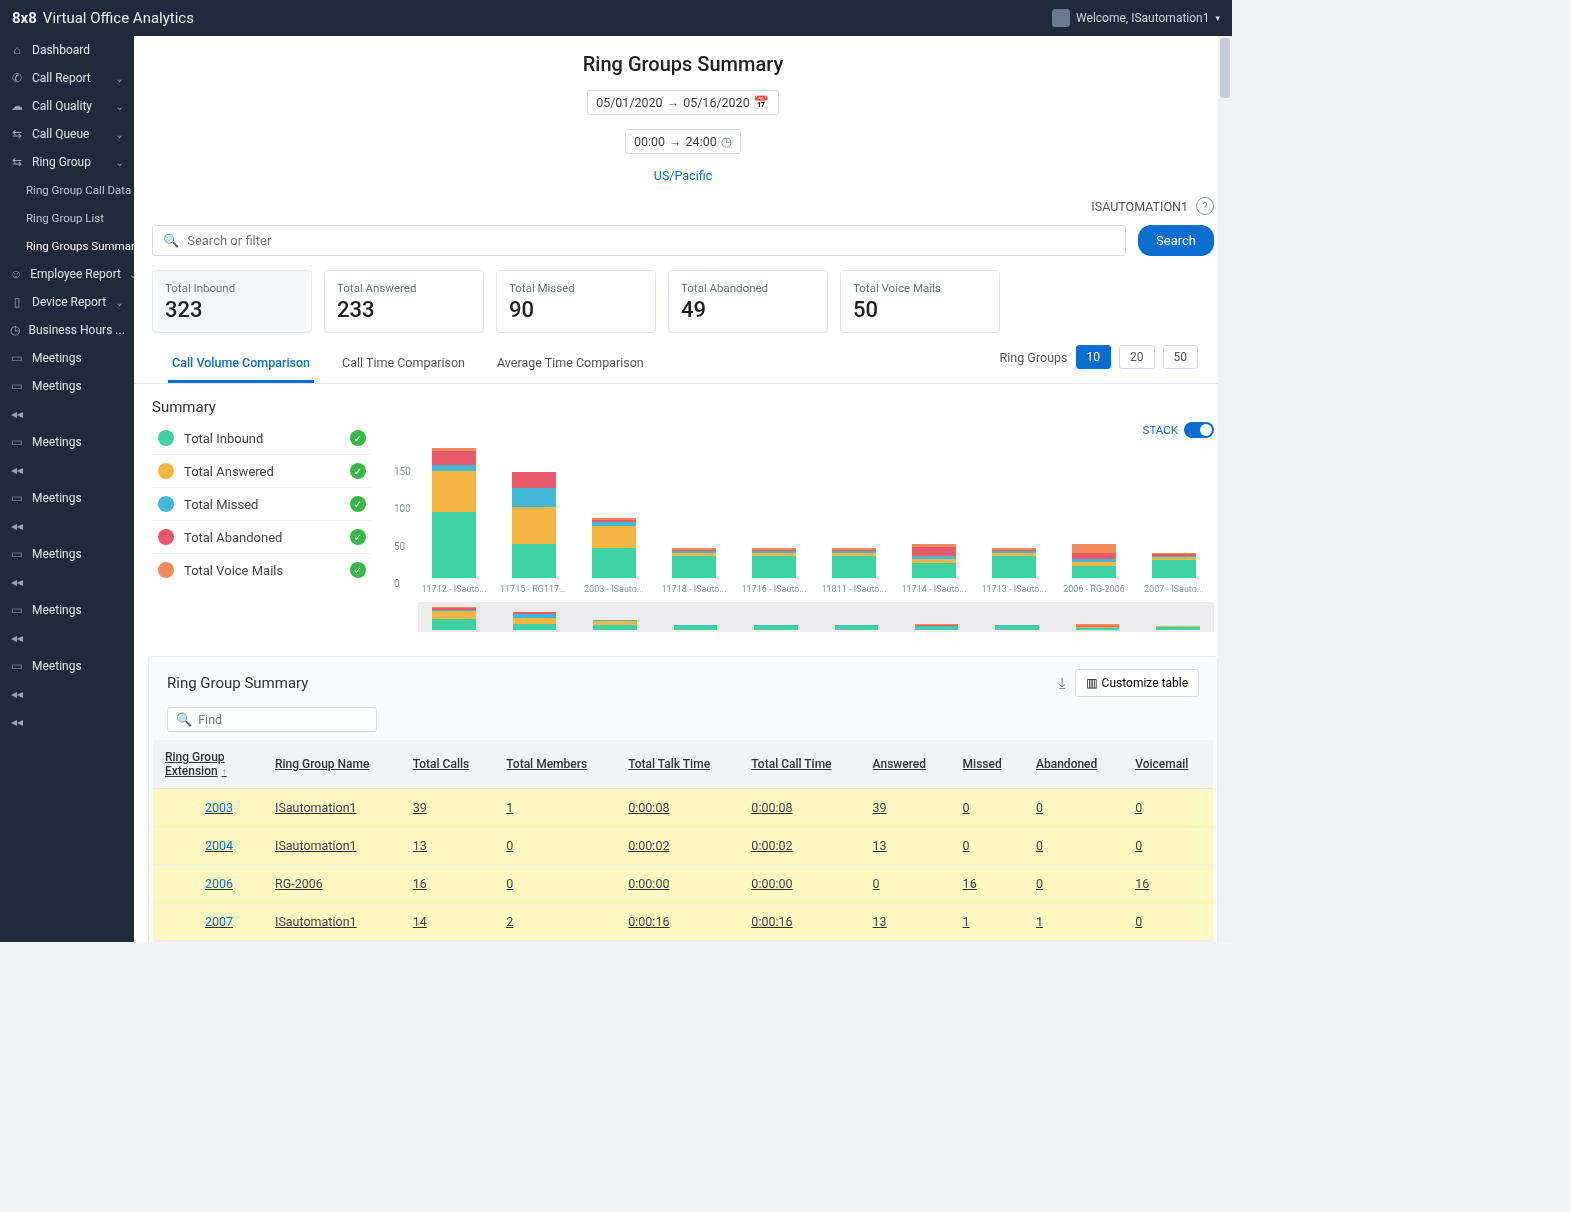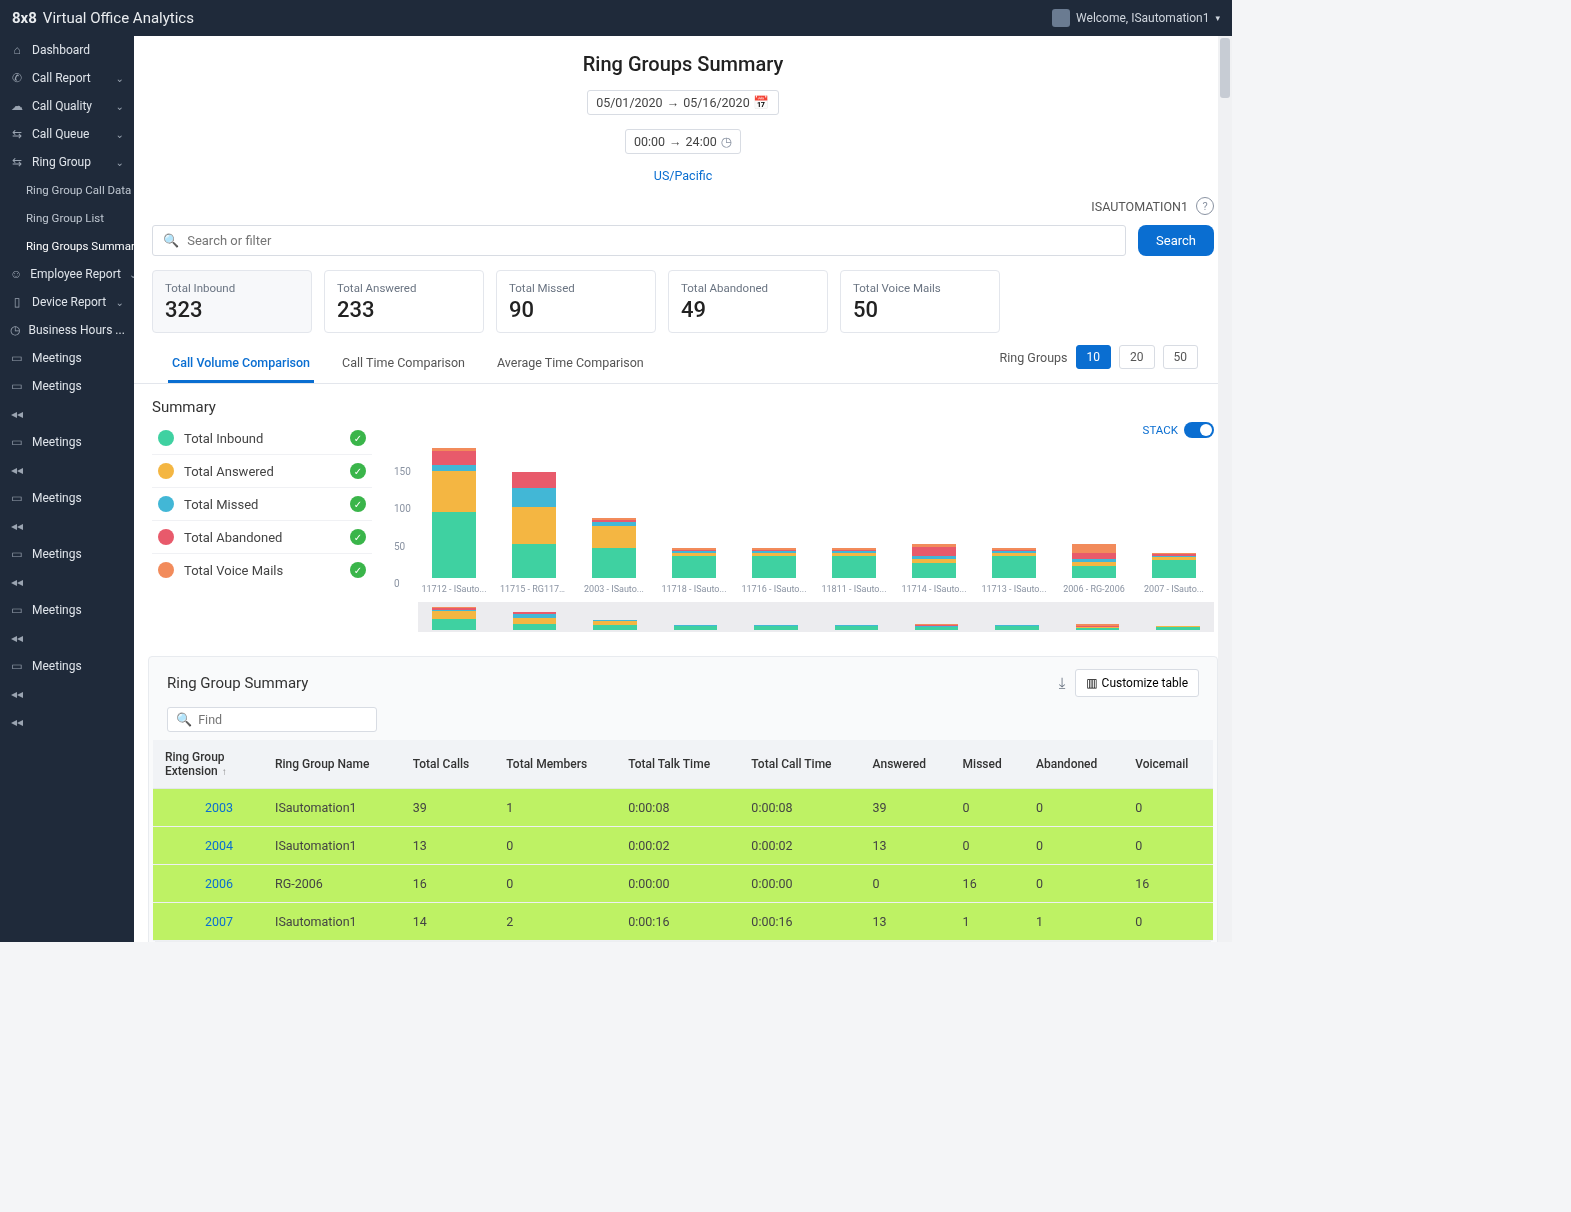--- a/index.html
+++ b/index.html
@@ -22,21 +22,21 @@
 .page-header{display:flex;align-items:center;gap:14px; padding:16px 18px 10px;flex-direction:column;}
 .page-title{font-size:20px; font-weight:500; color:#222;}
 .date-box{display:flex;align-items:center;gap:4px;border:1px solid #d8dce3;border-radius:3px;padding:4px 8px;font-size:12.5px;color:#444;}
 .date-box .ic{color:#8a93a2;font-size:13px;}
 .tz{color:#0a6ed1;font-size:12.5px;}
 .header-right{margin-left:auto; display:flex; align-items:center; gap:8px; font-size:12.5px; color:#555;}
 .help-ic{width:18px;height:18px;border:1.5px solid #8a93a2;border-radius:50%;display:flex;align-items:center;justify-content:center;font-size:11px;color:#8a93a2;}
 .searchbar{display:flex; gap:12px; padding:0 18px 14px;}
 .searchbox{flex:1; display:flex; align-items:center; border:1px solid #d8dce3; border-radius:3px; padding:6px 10px; color:#8a93a2; background:#fff;}
 .searchbox input{border:none;outline:none;flex:1;font-size:13px;color:#444;}
-.btn-primary{background:#0a6ed1;color:#fff;border:none;border-radius:8px;padding:8px 18px;font-size:13px;cursor:pointer;}
+.btn-primary{background:#0a6ed1;color:#fff;border:none;border-radius:13px;padding:8px 18px;font-size:13px;cursor:pointer;}
 .cards{display:flex; gap:12px; padding:0 18px 12px;}
 .card{width:160px;border:1px solid #e3e6ec;border-radius:4px;padding:10px 12px;background:#fff;}
 .card.first{background:#f7f8fa;}
 .card .lbl{font-size:11.5px;color:#6a7482;}
 .card .val{font-size:22px;font-weight:500;color:#222;margin-top:2px;}
 .tabs-row{display:flex; align-items:flex-start; padding:0 34px; border-bottom:1px solid #e3e6ec;}
 .tab{padding:10px 4px; margin-right:24px; font-size:12.5px; color:#555; cursor:pointer;}
 .tab.active{color:#0a6ed1; border-bottom:3px solid #0a6ed1; font-weight:500;}
 .rg-picker{margin-left:auto; display:flex; align-items:center; gap:8px; font-size:12.5px; color:#555; padding-bottom:6px;}
 .rg-btn{border:1px solid #d8dce3;border-radius:3px;padding:4px 10px;font-size:12px;cursor:pointer;background:#fff;}
@@ -64,21 +64,21 @@
 .mini-strip .mini{flex:1;display:flex;flex-direction:column-reverse;align-items:center;}
 .mini .mseg{width:60%;}
 .table-section{margin:14px 14px 0; background:#f9fafb;border:1px solid #e8ebef;border-radius:4px;padding:12px 4px 4px;}
 .table-head{display:flex;align-items:center;padding:0 14px 10px;}
 .table-title{font-size:15px;color:#333;}
 .table-tools{margin-left:auto;display:flex;gap:10px;align-items:center;}
 .icon-btn{color:#6a7482;cursor:pointer;font-size:15px;}
 .cust-btn{border:1px solid #d8dce3;background:#fff;border-radius:3px;padding:6px 10px;font-size:12px;cursor:pointer;display:flex;align-items:center;gap:4px;}
 .find-box{margin:0 14px 8px;display:flex;align-items:center;border:1px solid #d8dce3;border-radius:3px;padding:4px 8px;width:210px;background:#fff;}
 .find-box input{border:none;outline:none;flex:1;font-size:12.5px;}
-.table{width:100%;border-collapse:collapse;font-size:12.5px;background:#bef264;}
+.table{width:100%;border-collapse:collapse;font-size:12.5px;background:#fef9c3;text-decoration:underline;}
 .table th{background:#f1f3f6;text-align:left;padding:10px 12px;font-weight:500;color:#333;border-bottom:1px solid #e3e6ec;font-size:12px;}
 .table td{padding:11px 12px;border-bottom:1px solid #eef0f3;color:#444;}
 .table td.ext{color:#0a6ed1;text-align:right;padding-right:30px;}
 .table tbody tr td:first-child{width:110px;}
 .sort-arrow{font-size:10px;color:#888;margin-left:4px;}
 .table-wrap{max-height:230px;overflow:auto;}
 .table-scroll-track{height:12px;background:#eceef1;margin:0 2px;}
 .footer-actions{display:flex;justify-content:flex-end;align-items:flex-end;gap:12px;padding:14px 18px;}
 .records{font-size:12px;color:#555;}
 .call-detail{font-size:14px;color:#333;}

